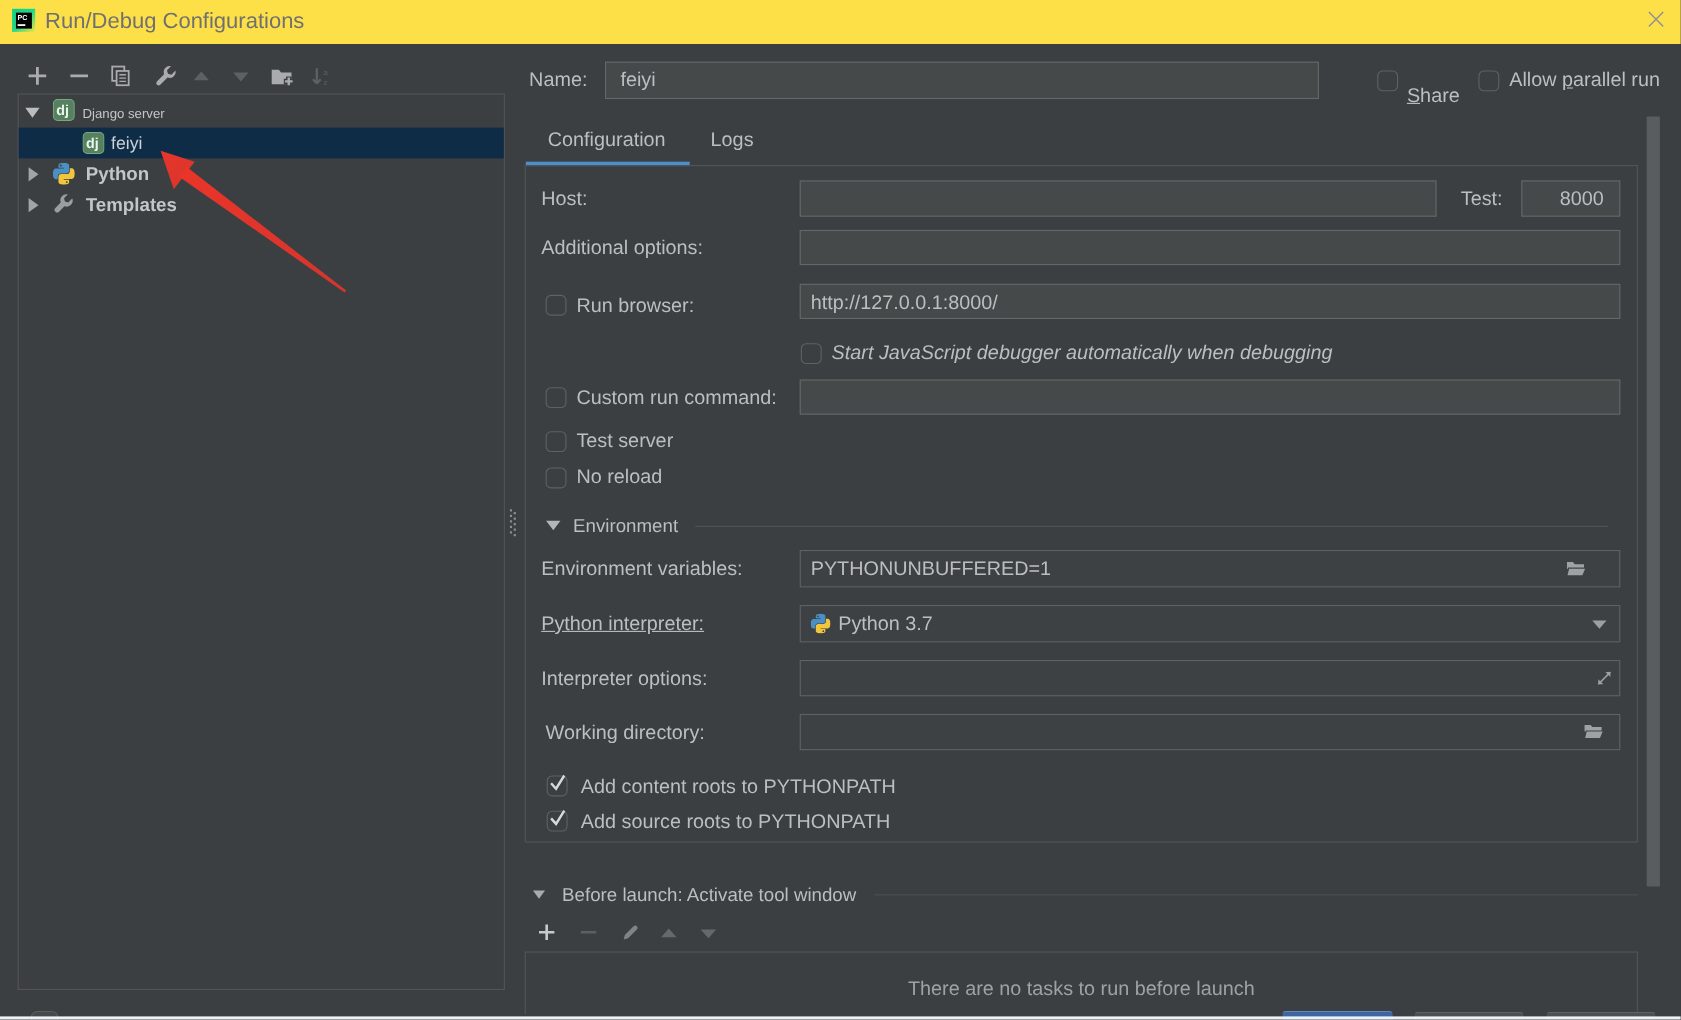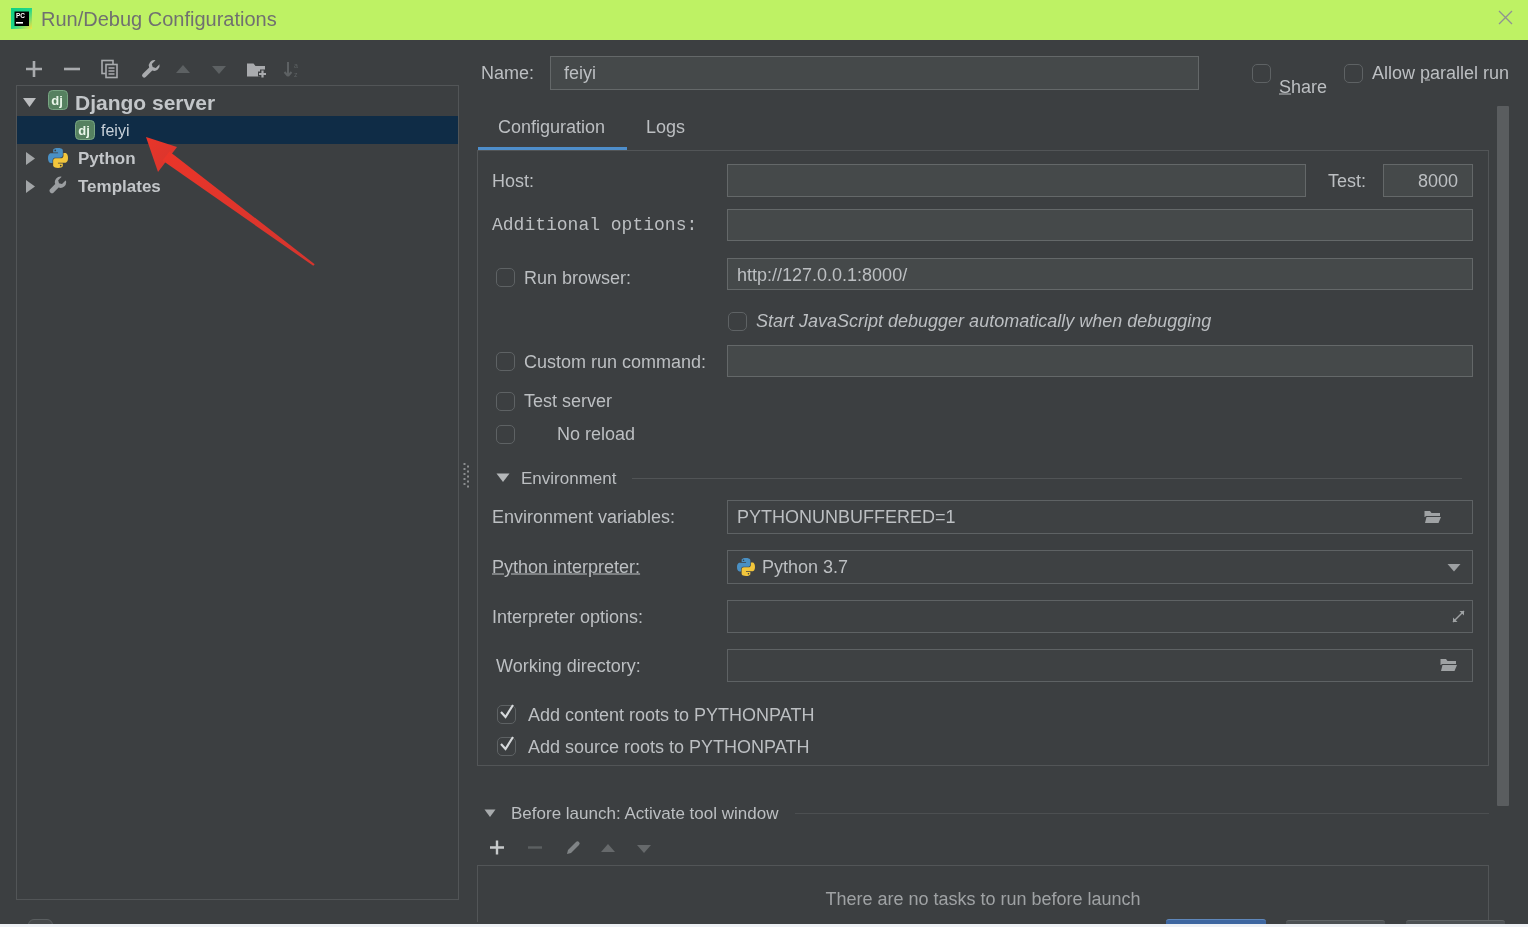--- a/index.html
+++ b/index.html
@@ -7,21 +7,21 @@
   body { background:#3c3f41; font-family:"Liberation Sans", sans-serif; position:relative; }
   .abs { position:absolute; }
   .lbl { position:absolute; color:#bcbfc2; font-size:18px; white-space:nowrap; transform:translateY(-50%); }
   .inp { position:absolute; background:#45494a; border:1px solid #646869; }
   .inpd { position:absolute; background:#3e4143; border:1px solid #5e6264; }
   .cb  { position:absolute; width:19px; height:19px; border:1.5px solid #5e6264; border-radius:5px; }
 </style>
 </head>
 <body>
 
-<div class="abs" style="left:0;top:0;width:1528px;height:40px;background:#bef264;">
+<div class="abs" style="left:0;top:0;width:1528px;height:40px;background:#fde047;">
 
   <svg class="abs" style="left:10px;top:7px;" width="23" height="23" viewBox="0 0 23 23">
     <defs>
       <linearGradient id="pcg" x1="0" y1="0" x2="1" y2="1">
         <stop offset="0" stop-color="#0fd082"></stop>
           <stop offset="0.5" stop-color="#21d789"></stop>
           <stop offset="1" stop-color="#f4e543"></stop>
       </linearGradient>
     </defs>
     <rect x="1" y="1" width="21" height="21" fill="url(#pcg)"></rect>
@@ -66,21 +66,21 @@
 
 <div class="abs" style="left:16px;top:85px;width:443px;height:815px;border:1px solid #525557;"></div>
 
 <svg class="abs" style="left:22px;top:96px;" width="15" height="12">
     <path d="M1 2 L14 2 L7.5 11 Z" fill="#bbbdbf"></path>
   </svg>
 <svg class="abs" style="left:48px;top:90px;" width="20" height="20" viewBox="0 0 20 20">
   <rect x="0.5" y="0.5" width="19" height="19" rx="4" fill="#568160" stroke="#79a683" stroke-width="1"></rect>
   <text x="3.2" y="14.5" font-size="13" font-weight="bold" fill="#e9f6e9" font-family="Liberation Sans">dj</text>
 </svg>
-<div class="lbl" style="left:75px;top:103px;font-weight:bold;font-size:21px;color:#c3c6c9;">Django server</div>
+<div class="lbl" style="left:75px;top:103px;font-weight:normal;font-size:12px;color:#c3c6c9;">Django server</div>
 
 <div class="abs" style="left:17px;top:116px;width:441px;height:28px;background:#0f2c46;"></div>
 <svg class="abs" style="left:75px;top:120px;" width="20" height="20" viewBox="0 0 20 20">
   <rect x="0.5" y="0.5" width="19" height="19" rx="4" fill="#568160" stroke="#79a683" stroke-width="1"></rect>
   <text x="3.2" y="14.5" font-size="13" font-weight="bold" fill="#e9f6e9" font-family="Liberation Sans">dj</text>
 </svg>
 <div class="lbl" style="left:101px;top:131px;font-size:16px;color:#c9d2da;">feiyi</div>
 
 <svg class="abs" style="left:24px;top:151px;" width="12" height="15">
     <path d="M2 1 L11 7.5 L2 14 Z" fill="#a2a5a7"></path>
@@ -138,39 +138,39 @@
 <div class="abs" style="left:478px;top:147px;width:149px;height:4px;background:#4e8ecb;"></div>
 
 <div class="abs" style="left:477px;top:150px;width:1012px;height:616px;border:1px solid #525557;"></div>
 
 <div class="lbl" style="left:492px;top:181px;">Host:</div>
 <div class="inp" style="left:727px;top:164px;width:579px;height:33px;"></div>
 <div class="lbl" style="left:1328px;top:181px;">Test:</div>
 <div class="inp" style="left:1383px;top:164px;width:90px;height:33px;"></div>
 <div class="lbl" style="left:1458px;top:181px;transform:translate(-100%,-50%);">8000</div>
 
-<div class="lbl" style="left:492px;top:225px;font-family:Liberation Mono, monospace;">Additional options:</div>
+<div class="lbl" style="left:492px;top:225px;">Additional options:</div>
 <div class="inp" style="left:727px;top:209px;width:746px;height:32px;"></div>
 
 <div class="cb" style="left:496px;top:268px;"></div>
 <div class="lbl" style="left:524px;top:278px;">Run browser:</div>
 <div class="inp" style="left:727px;top:258px;width:746px;height:32px;"></div>
 <div class="lbl" style="left:737px;top:275px;">http://127.0.0.1:8000/</div>
 
 <div class="cb" style="left:728px;top:312px;"></div>
 <div class="lbl" style="left:756px;top:321px;font-style:italic;">Start JavaScript debugger automatically when debugging</div>
 
 <div class="cb" style="left:496px;top:352px;"></div>
 <div class="lbl" style="left:524px;top:362px;">Custom run command:</div>
 <div class="inp" style="left:727px;top:345px;width:746px;height:32px;"></div>
 
 <div class="cb" style="left:496px;top:392px;"></div>
 <div class="lbl" style="left:524px;top:401px;">Test server</div>
 <div class="cb" style="left:496px;top:425px;"></div>
-<div class="lbl" style="left:524px;top:434px;margin-left:33px;">No reload</div>
+<div class="lbl" style="left:524px;top:434px;">No reload</div>
 
 <svg class="abs" style="left:496px;top:472px;" width="14" height="11">
     <path d="M0.5 1.5 L13.5 1.5 L7 10 Z" fill="#b4b7b9"></path>
   </svg>
 <div class="lbl" style="left:521px;top:479px;font-size:17px;">Environment</div>
 <div class="abs" style="left:632px;top:478px;width:830px;height:1px;background:#515456;"></div>
 
 <div class="lbl" style="left:492px;top:517px;">Environment variables:</div>
 <div class="inpd" style="left:727px;top:500px;width:746px;height:34px;"></div>
 <div class="lbl" style="left:737px;top:517px;">PYTHONUNBUFFERED=1</div>

